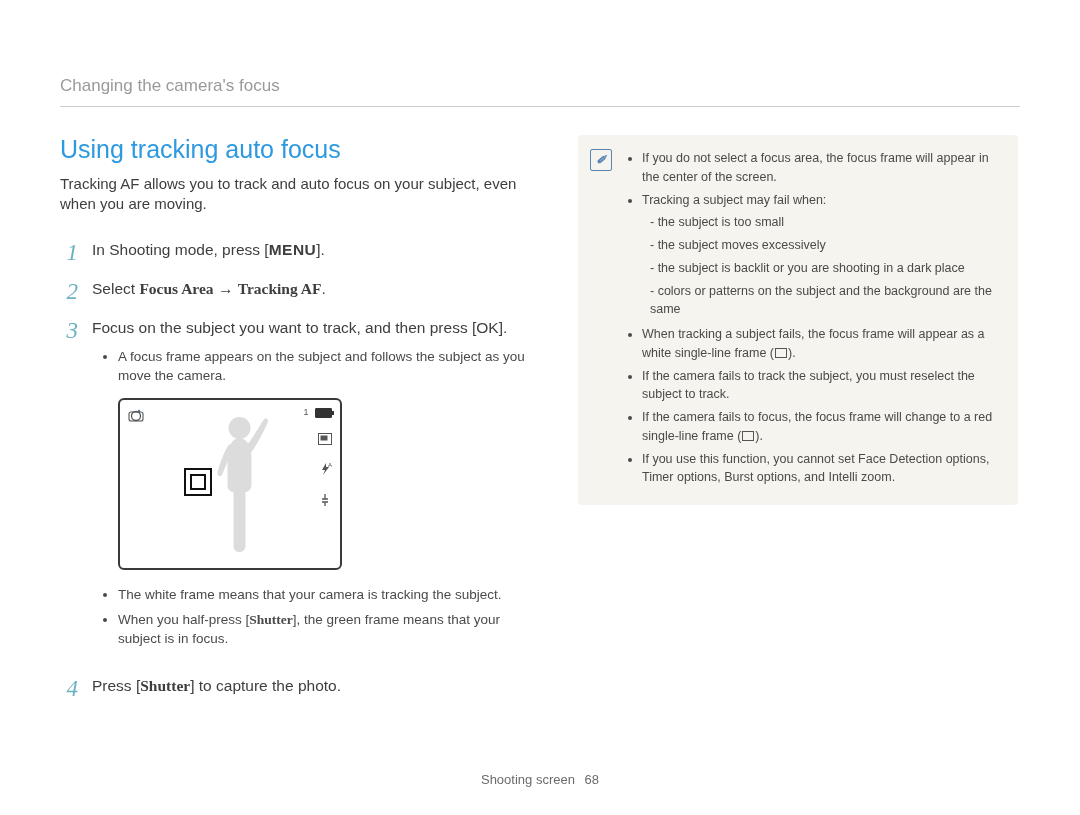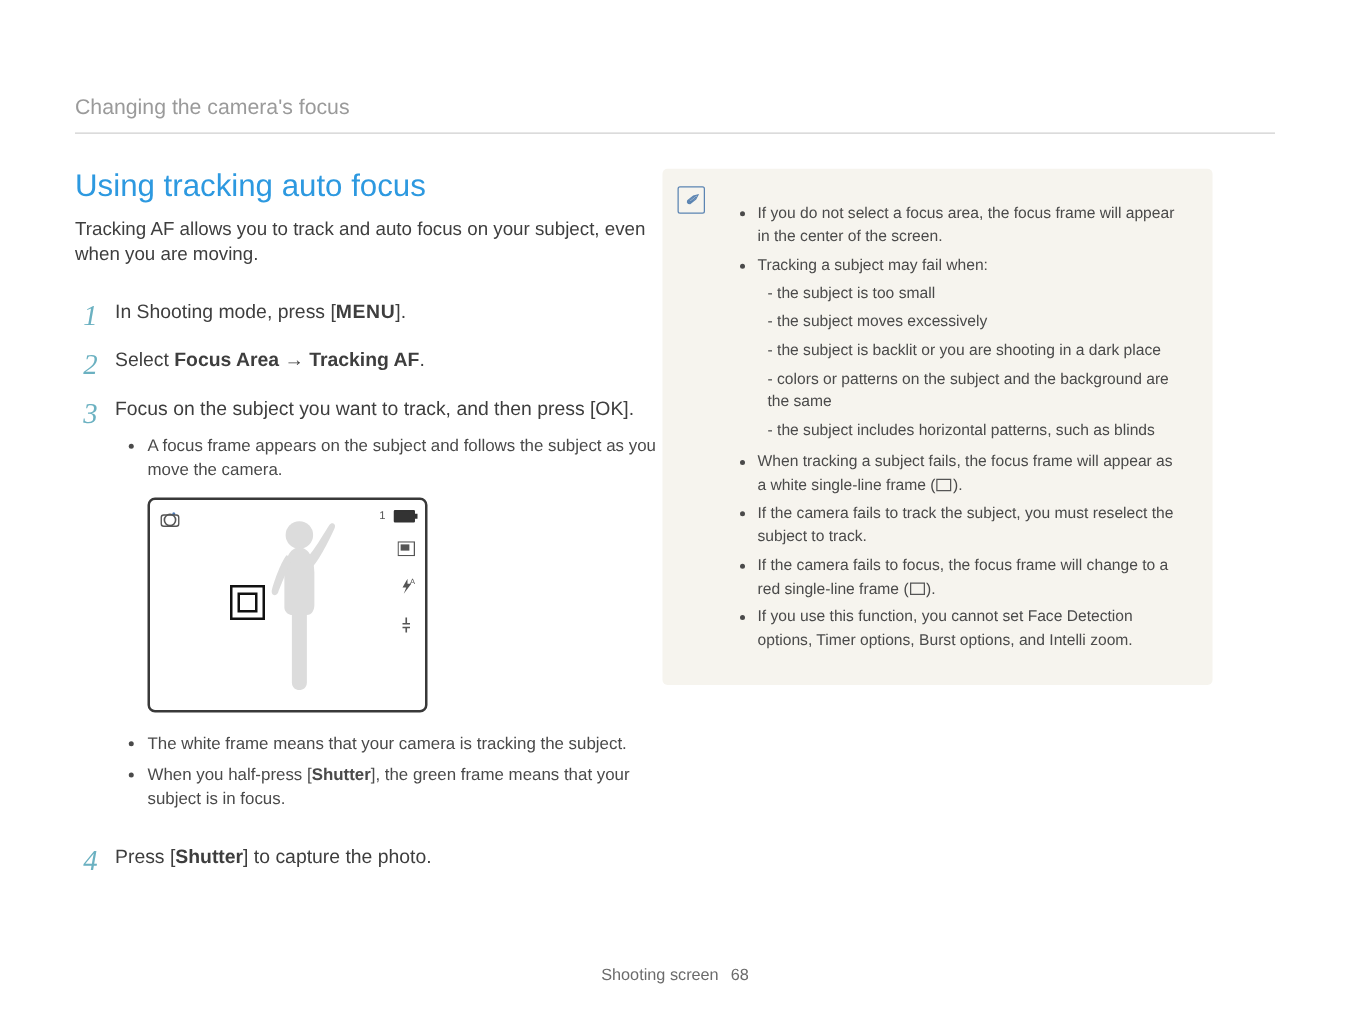--- a/index.html
+++ b/index.html
@@ -36,20 +36,21 @@
     font-weight:300;
     margin-bottom:4px;
   }
   .rule{
     border:none;
     border-top:1px solid #cfcfcf;
     margin:6px 0 28px 0;
   }
   .cols{
     display:flex;
+    gap:48px;
     flex:1;
   }
   .col-left{flex:0 0 470px;}
   .col-right{flex:0 0 440px;}
   h2.section-title{
     color:var(--heading-blue);
     font-size:25px;
     font-weight:400;
     margin:0 0 10px 0;
   }
@@ -72,21 +73,21 @@
     line-height:1;
     flex:0 0 18px;
     text-align:right;
     padding-top:2px;
   }
   .step-body{
     font-size:15.5px;
     line-height:1.4;
     flex:1;
   }
-  .step-body b{font-weight:bold;}
+  .step-body b{font-weight:bold;font-family:Liberation Serif, serif;}
   .btn-label{
     font-weight:normal;
     font-family:inherit;
   }
   .menu-label{
     font-weight:bold;
     letter-spacing:0.5px;
     margin-top:32px;
   }
   .sub-bullets{
@@ -153,21 +154,21 @@
     line-height:1.5;
     color:#4a4a4a;
   }
   .note-icon{
     position:absolute;left:12px;top:14px;
     width:20px;height:20px;border:1.5px solid #5b84b2;border-radius:2px;
     display:flex;align-items:center;justify-content:center;
     color:#5b84b2;font-style:italic;font-weight:bold;font-size:12px;
     font-family:Georgia,serif;
   }
-  .note ul{list-style:disc;margin:12px;padding-left:18px;}
+  .note ul{list-style:disc;margin:0;padding-left:18px;}
   .note ul li{margin-bottom:4px;}
   .note ul ul{list-style:none;margin:4px 0 6px 0;padding-left:8px;}
   .note ul ul li::before{content:"-  ";}
   .frame-glyph{
     display:inline-block;width:10px;height:8px;border:1.5px solid #555;vertical-align:middle;margin:0 1px;
   }
   
   .footer{
     position:absolute;
     bottom:28px;left:0;right:0;
@@ -280,21 +281,20 @@
         <div class="note-icon">✐</div>
         <ul>
           <li>If you do not select a focus area, the focus frame will appear in the center of the screen.</li>
           <li>
             <span>Tracking a subject may fail when:</span>
             <ul>
               <li>the subject is too small</li>
               <li>the subject moves excessively</li>
               <li>the subject is backlit or you are shooting in a dark place</li>
               <li>colors or patterns on the subject and the background are the same</li>
-              <li>the subject includes horizontal patterns, such as blinds</li>
             </ul>
           </li>
           <li>
             <span>When tracking a subject fails, the focus frame will appear as a white single-line frame (</span><span class="frame-glyph"></span><span>).</span>
           </li>
           <li>If the camera fails to track the subject, you must reselect the subject to track.</li>
           <li>
             <span>If the camera fails to focus, the focus frame will change to a red single-line frame (</span><span class="frame-glyph"></span><span>).</span>
           </li>
           <li>If you use this function, you cannot set Face Detection options, Timer options, Burst options, and Intelli zoom.</li>

